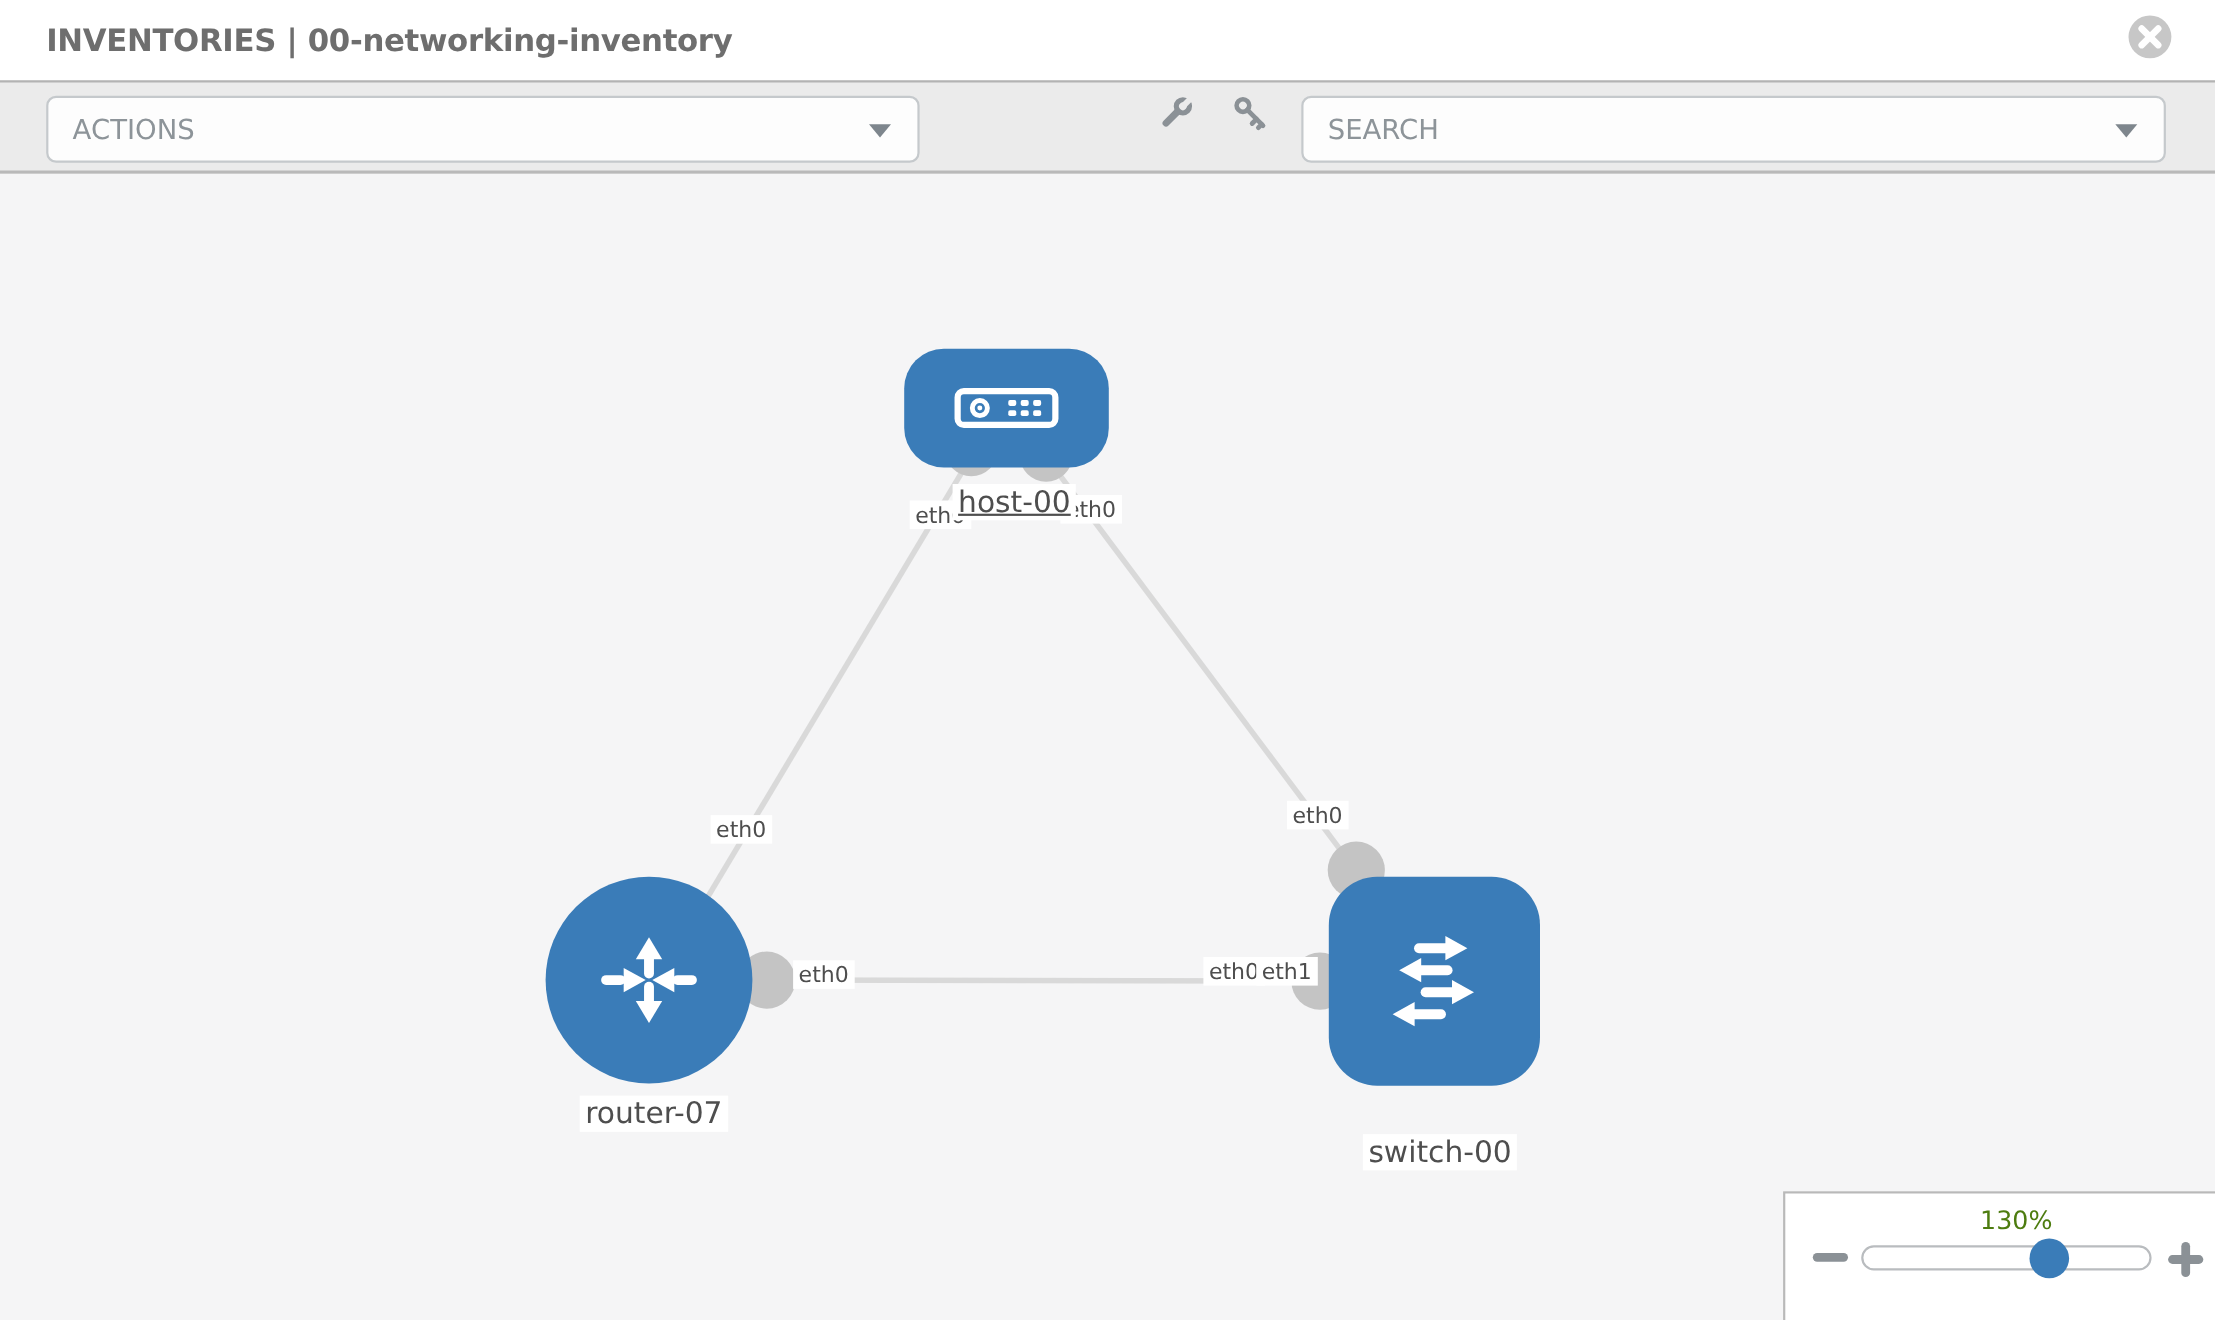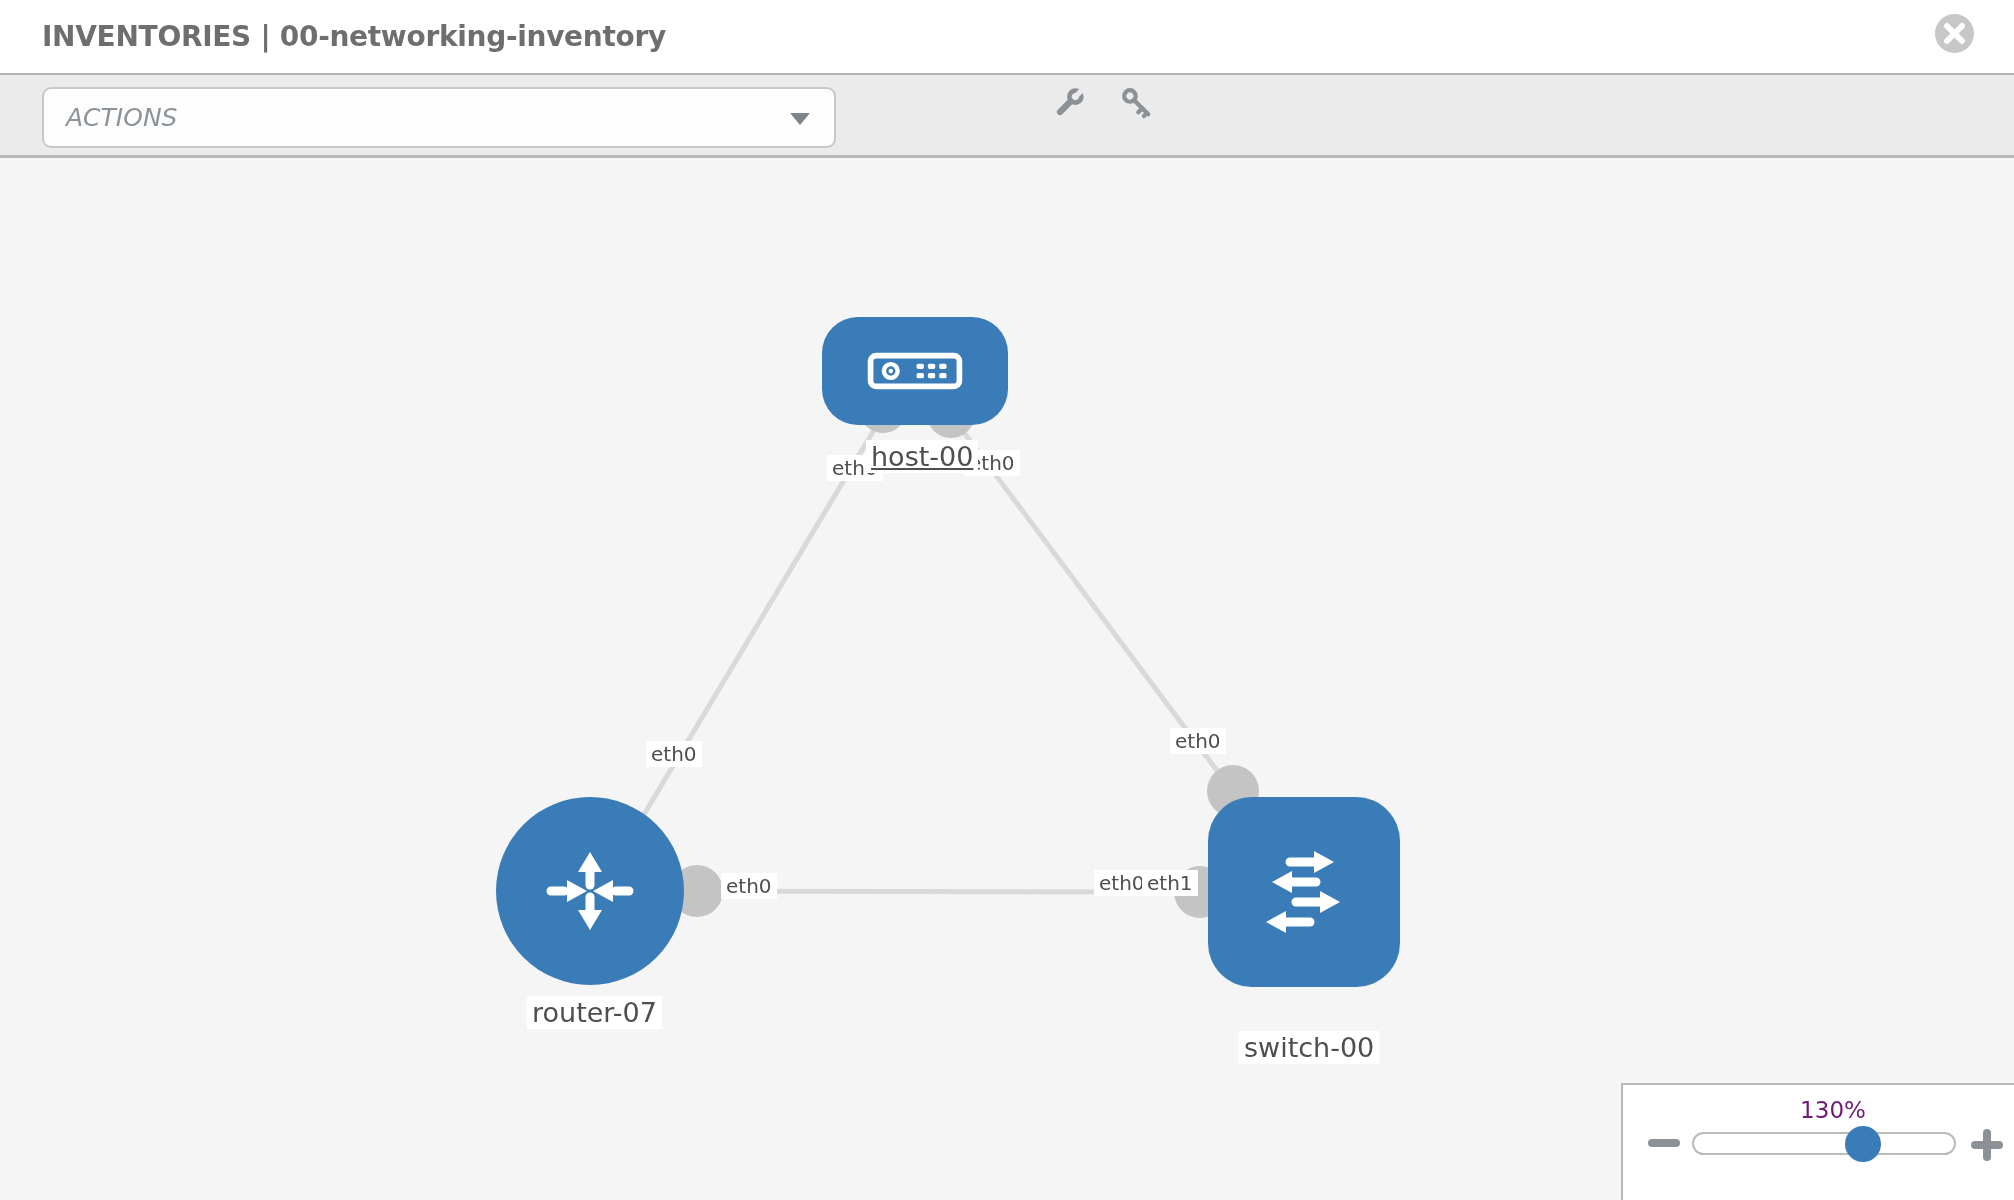--- a/index.html
+++ b/index.html
@@ -14,21 +14,21 @@
   .close-btn { position:absolute; left:1935px; top:14px; width:39px; height:39px;
                border-radius:50%; background:#c7c7c7; cursor:pointer; }
   .close-btn svg { position:absolute; left:8px; top:8px; }
 
   
   .toolbar { position:absolute; left:0; top:73px; width:2014px; height:85px;
              background:#ebebeb; border-top:2px solid #b3b3b3; border-bottom:3px solid #b9b9b9; }
   .select-box { position:absolute; top:12px; height:61px; background:#fdfdfd;
                 border:2px solid #c5c9cc; border-radius:9px; }
   .select-box .label { position:absolute; left:22px; top:0; height:57px; line-height:57px;
-                       font-size:25px; color:#8d9499;font-style:italic; }
+                       font-size:25px; color:#8d9499; }
   .caret { position:absolute; right:24px; top:24px; width:0; height:0;
            border-left:10px solid transparent; border-right:10px solid transparent;
            border-top:12px solid #7e868d; }
   .actions-box { left:42px; width:794px; }
   .search-box { left:1183px; width:786px; }
   .tool-icon { position:absolute; top:8px; }
   .wrench { left:1049px; }
   .key { left:1117px; }
 
   
@@ -57,21 +57,21 @@
   .if-mid-router   { left:646px; top:583px; }
   .if-mid-switch   { left:1170px; top:570px; }
   .if-router-right { left:721px; top:715px; }
   .if-switch-back  { left:1094px; top:712px; }
   .if-switch-front { left:1115px; top:712px; }
 
   
   .zoom-panel { position:absolute; left:1621px; top:925px; width:400px; height:130px;
                 background:#fff; border:2px solid #b9b9b9; }
   .zoom-value { position:absolute; left:150px; top:12px; width:120px; text-align:center;
-                font-size:23px; color:#701a75; }
+                font-size:23px; color:#4d7c0f; }
   .zoom-minus { position:absolute; left:25px; top:54px; width:32px; height:8px;
                 border-radius:4px; background:#8b9196; cursor:pointer; }
   .zoom-plus  { position:absolute; left:348px; top:44px; width:32px; height:32px; cursor:pointer; }
   .zoom-plus .h { position:absolute; left:0; top:12px; width:32px; height:8px; border-radius:4px; background:#8b9196; }
   .zoom-plus .v { position:absolute; left:12px; top:0; width:8px; height:32px; border-radius:4px; background:#8b9196; }
   .zoom-track { position:absolute; left:69px; top:47px; width:264px; height:23px;
                 border:2px solid #b9bcbf; border-radius:12px; background:#fff; cursor:pointer; }
   .zoom-thumb { position:absolute; left:222px; top:41px; width:36px; height:36px;
                 border-radius:50%; background:#3a7cb8; cursor:grab; }
 </style>
@@ -109,20 +109,24 @@
 
     <svg class="tool-icon key" width="40" height="40" viewBox="0 0 24 24">
       <g transform="rotate(-45 12 12)" stroke="#8b9196" stroke-width="2.6" fill="none" stroke-linecap="round">
         <circle cx="12" cy="6" r="3.4"></circle>
         <line x1="12" y1="9.4" x2="12" y2="21.5"></line>
         <line x1="12" y1="16.5" x2="8.6" y2="16.5"></line>
         <line x1="12" y1="20.5" x2="9.4" y2="20.5"></line>
       </g>
     </svg>
 
+    <div class="select-box search-box">
+      <span class="label">SEARCH</span>
+      <span class="caret"></span>
+    </div>
   </div>
 
   <div class="canvas">
 
     <svg class="links-layer" width="2014" height="1042" viewBox="0 0 2014 1042">
       <g stroke="#d9d9d9" stroke-width="5">
         <line x1="883" y1="257" x2="597" y2="735"></line>
         <line x1="953" y1="260" x2="1233" y2="634"></line>
         <line x1="697" y1="733" x2="1200" y2="734"></line>
       </g>

